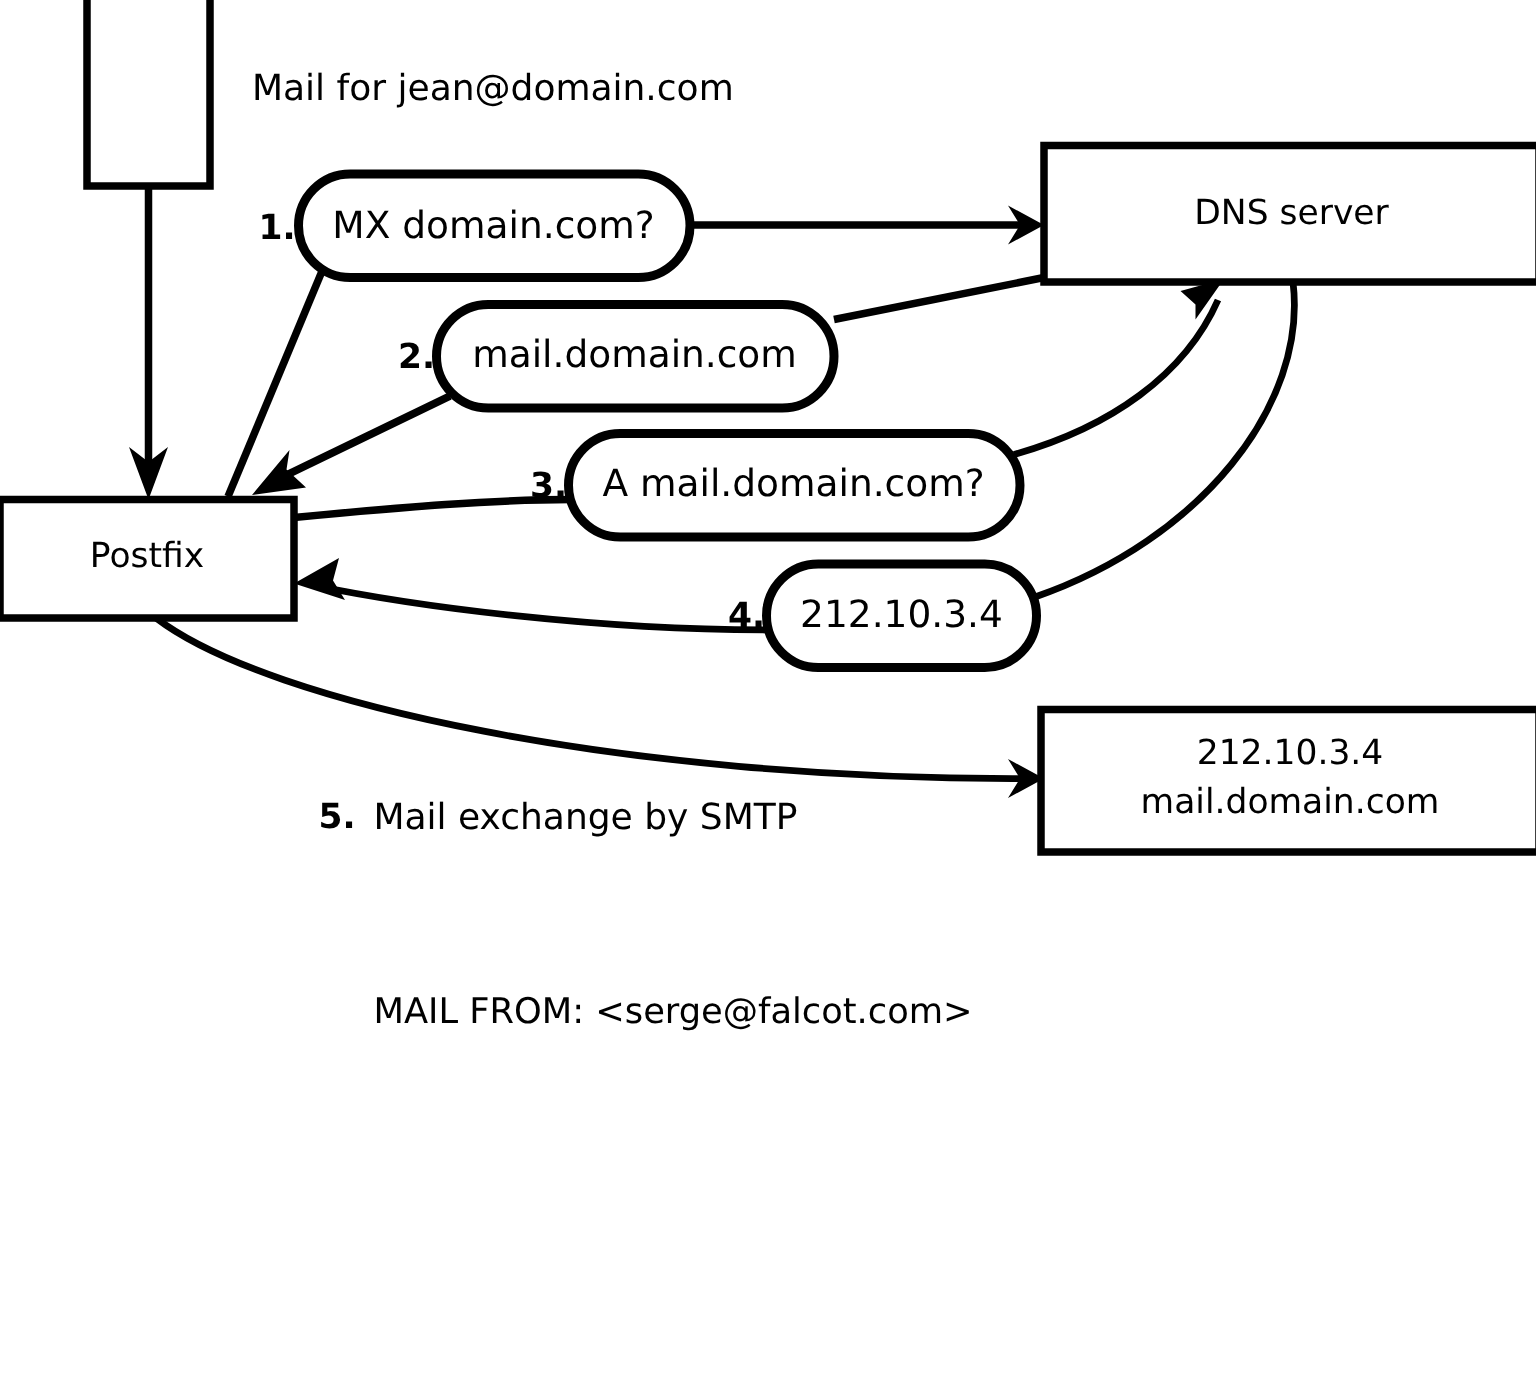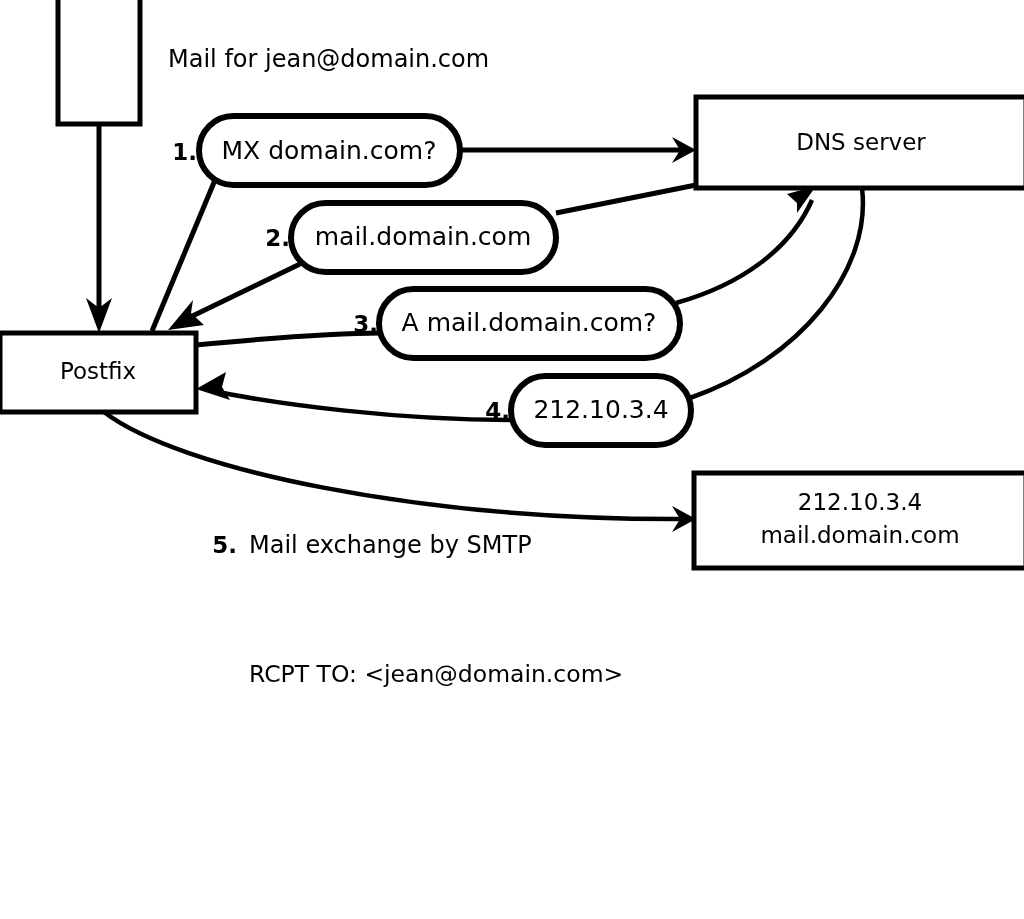--- a/index.html
+++ b/index.html
@@ -177,21 +177,21 @@
     </g>
 
     <text class="caption-text" x="168" y="60">Mail for jean@domain.com</text>
 
     <text class="step-num" x="237" y="546">5.</text>
     <text class="caption-text" x="249" y="546">Mail exchange by SMTP</text>
 
   </svg>
 
   <div class="transcript">
-    <div>RCPT TO: &lt;jean@domain.com&gt;</div>
+    <div>MAIL FROM: &lt;serge@falcot.com&gt;</div>
     
     
     
     
     
     
     
     
   </div>
 

